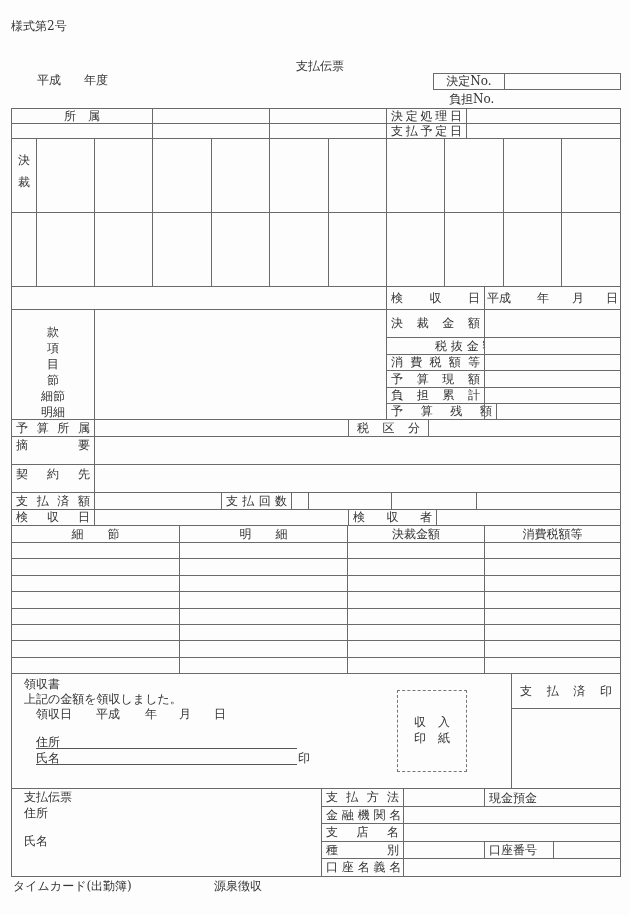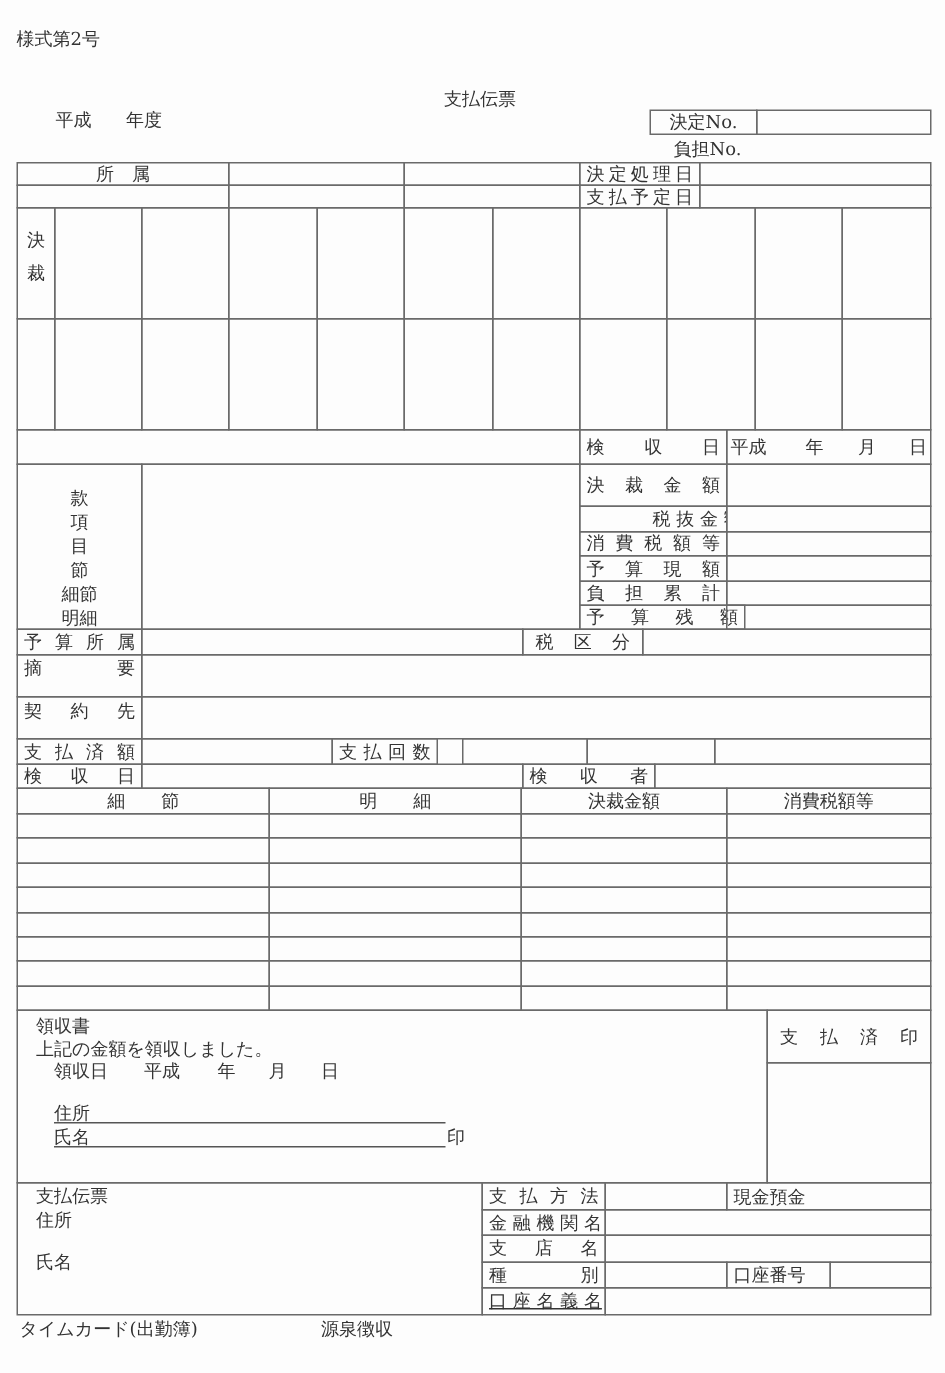--- a/index.html
+++ b/index.html
@@ -219,20 +219,24 @@
   <span class="t" style="left:24px;top:33px;">領収日</span>
   <span class="t" style="left:84px;top:33px;">平成</span>
   <span class="t" style="left:133px;top:33px;">年</span>
   <span class="t" style="left:167px;top:33px;">月</span>
   <span class="t" style="left:202px;top:33px;">日</span>
   <span class="t" style="left:24px;top:61px;">住所</span>
   <div class="uline" style="left:24px;top:74px;width:261px;"></div>
   <span class="t" style="left:24px;top:77px;">氏名</span>
   <div class="uline" style="left:24px;top:90px;width:261px;"></div>
   <span class="t" style="left:286px;top:77px;">印</span>
+  <div class="dash" style="left:385px;top:16px;width:70px;height:82px;">
+    <span class="ctr" style="line-height:16px;padding-top:23px;">収　入</span>
+    <span class="ctr" style="line-height:16px;">印　紙</span>
+  </div>
 </div>
 <div class="c" style="left:511px;top:673px;width:110px;height:36px;">
   <span class="lbl" style="line-height:34px;padding:0 8px;">支 払 済 印</span>
 </div>
 <div class="c val" style="left:511px;top:708px;width:110px;height:81px;"></div>
 
 <div class="c" style="left:11px;top:788px;width:311px;height:89px;">
   <span class="t" style="left:12px;top:1px;">支払伝票</span>
   <span class="t" style="left:12px;top:17px;">住所</span>
   <span class="t" style="left:12px;top:45px;">氏名</span>
@@ -259,18 +263,18 @@
 <div class="c" style="left:321px;top:841px;width:83px;height:18px;">
   <span class="lbl" style="line-height:16px;">種 別</span>
 </div>
 <div class="c val" style="left:403px;top:841px;width:82px;height:18px;"></div>
 <div class="c" style="left:484px;top:841px;width:70px;height:18px;">
   <span class="t" style="left:4px;top:1px;">口座番号</span>
 </div>
 <div class="c val" style="left:553px;top:841px;width:68px;height:18px;"></div>
 
 <div class="c" style="left:321px;top:858px;width:83px;height:19px;">
-  <span class="lbl" style="line-height:17px;text-decoration:underline;">口 座 名 義 名</span>
+  <span class="lbl" style="line-height:17px;">口 座 名 義 名</span>
 </div>
 <div class="c val" style="left:403px;top:858px;width:218px;height:19px;"></div>
 
 <div class="t" style="left:13px;top:879px;">タイムカード(出勤簿)</div>
 <div class="t" style="left:214px;top:879px;">源泉徴収</div>
 
 </body></html>

